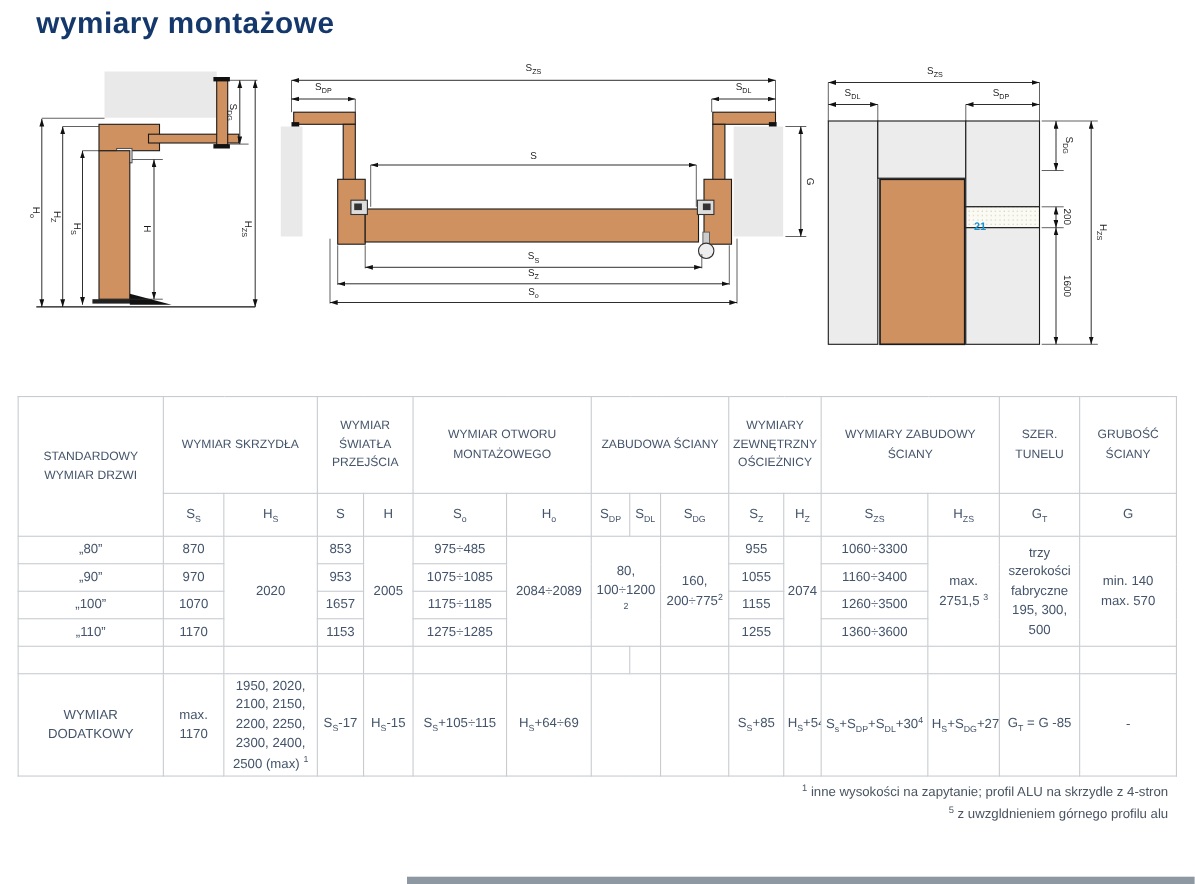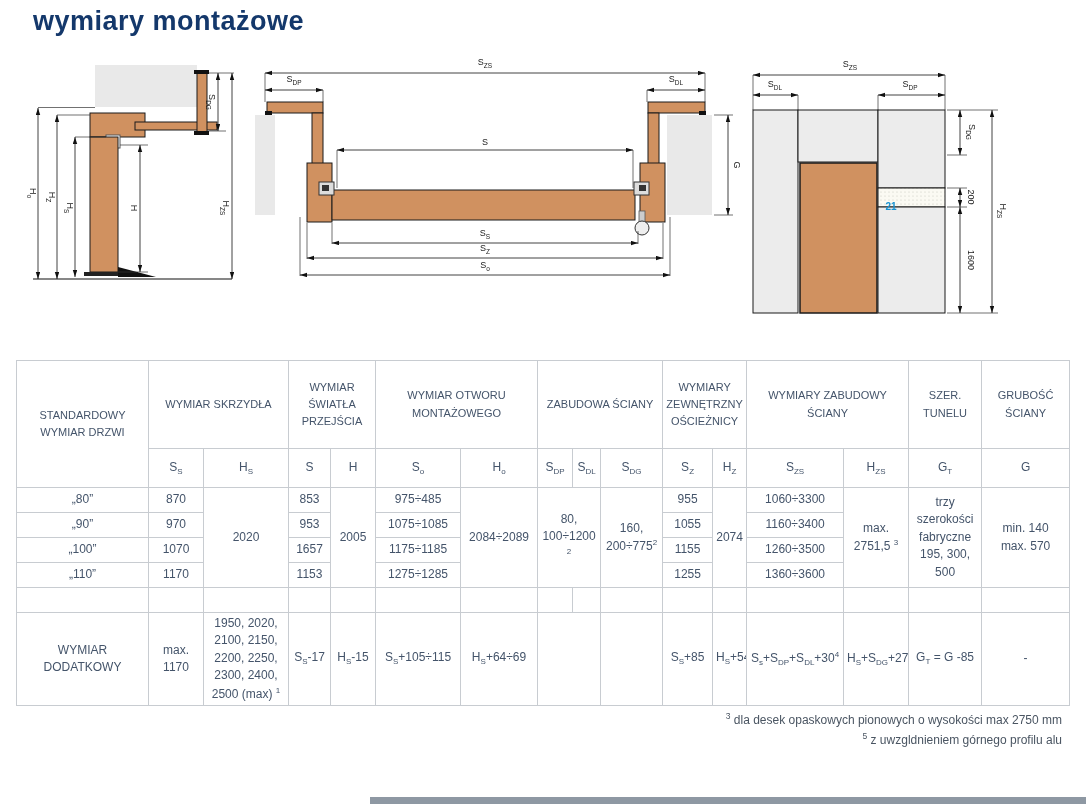--- a/index.html
+++ b/index.html
@@ -361,17 +361,17 @@
     <td>H<sub>S</sub>+54</td>
     <td>S<sub>s</sub>+S<sub>DP</sub>+S<sub>DL</sub>+30<sup>4</sup></td>
     <td>H<sub>S</sub>+S<sub>DG</sub>+27<sup>5</sup></td>
     <td>G<sub>T</sub> = G -85</td>
     <td>-</td>
   </tr>
 </tbody>
   </table>
 
 <div class="footnotes">
-  <div><sup>3</sup> dla desek opaskowych pionowych o wysokości max 2750 mm</div>
+  <div><sup>1</sup> inne wysokości na zapytanie; profil ALU na skrzydle z 4-stron</div>
   <div><sup>5</sup> z uwzgldnieniem górnego profilu alu</div>
 </div>
 
 <div class="footer-bar"></div>
 
 </body></html>

